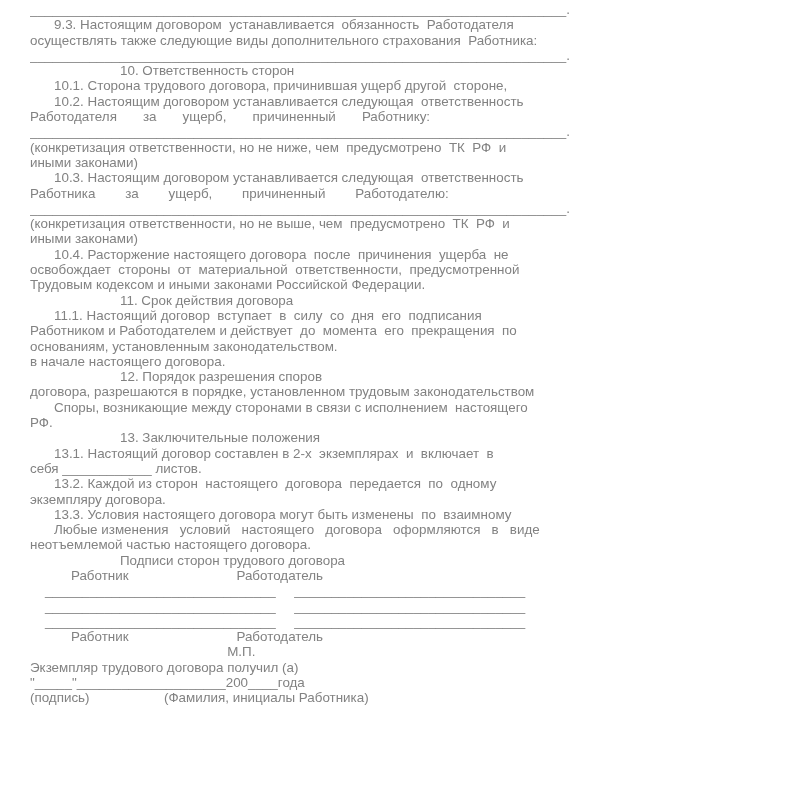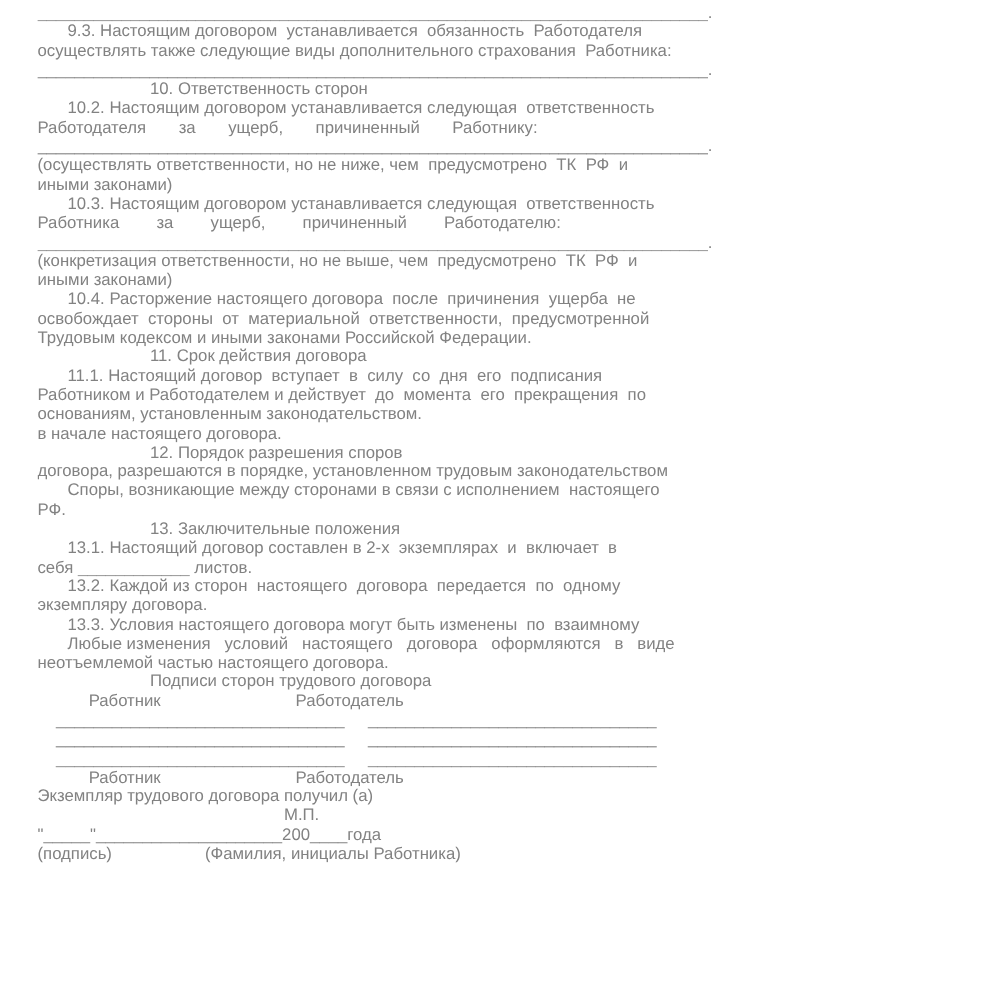--- a/index.html
+++ b/index.html
@@ -32,24 +32,25 @@
 </style>
 </head>
 <body>
 
 <div class="page" style="color: rgb(130, 130, 130); background: rgb(255, 255, 255);">
     <div class="ln rule">________________________________________________________________________.</div>
     <div class="ln indent">9.3. Настоящим договором  устанавливается  обязанность  Работодателя</div>
     <div class="ln">осуществлять также следующие виды дополнительного страхования  Работника:</div>
     <div class="ln rule">________________________________________________________________________.</div>
     <div class="ln heading">10. Ответственность сторон</div>
+    <div class="ln indent">10.1. Сторона трудового договора, причинившая ущерб другой  стороне,</div>
     <div class="ln indent">10.2. Настоящим договором устанавливается следующая  ответственность</div>
     <div class="ln">Работодателя       за       ущерб,       причиненный       Работнику:</div>
     <div class="ln rule">________________________________________________________________________.</div>
-    <div class="ln">(осуществлять ответственности, но не ниже, чем  предусмотрено  ТК  РФ  и</div>
+    <div class="ln">(конкретизация ответственности, но не ниже, чем  предусмотрено  ТК  РФ  и</div>
     <div class="ln">иными законами)</div>
     <div class="ln indent">10.3. Настоящим договором устанавливается следующая  ответственность</div>
     <div class="ln">Работника        за        ущерб,        причиненный        Работодателю:</div>
     <div class="ln rule">________________________________________________________________________.</div>
     <div class="ln">(конкретизация ответственности, но не выше, чем  предусмотрено  ТК  РФ  и</div>
     <div class="ln">иными законами)</div>
     <div class="ln indent">10.4. Расторжение настоящего договора  после  причинения  ущерба  не</div>
     <div class="ln">освобождает  стороны  от  материальной  ответственности,  предусмотренной</div>
     <div class="ln">Трудовым кодексом и иными законами Российской Федерации.</div>
     <div class="ln heading">11. Срок действия договора</div>
@@ -68,17 +69,17 @@
     <div class="ln">экземпляру договора.</div>
     <div class="ln indent">13.3. Условия настоящего договора могут быть изменены  по  взаимному</div>
     <div class="ln indent">Любые изменения   условий   настоящего   договора   оформляются   в   виде</div>
     <div class="ln">неотъемлемой частью настоящего договора.</div>
     <div class="ln heading">Подписи сторон трудового договора</div>
     <div class="ln">           Работник                             Работодатель</div>
     <div class="ln">    _______________________________     _______________________________</div>
     <div class="ln">    _______________________________     _______________________________</div>
     <div class="ln">    _______________________________     _______________________________</div>
     <div class="ln">           Работник                             Работодатель</div>
+    <div class="ln">                                                     М.П.</div>
     <div class="ln">Экземпляр трудового договора получил (а)</div>
-    <div class="ln">                                                     М.П.</div>
     <div class="ln">"_____"____________________200____года</div>
     <div class="ln">(подпись)                    (Фамилия, инициалы Работника)</div>
   </div>
 
 </body></html>

